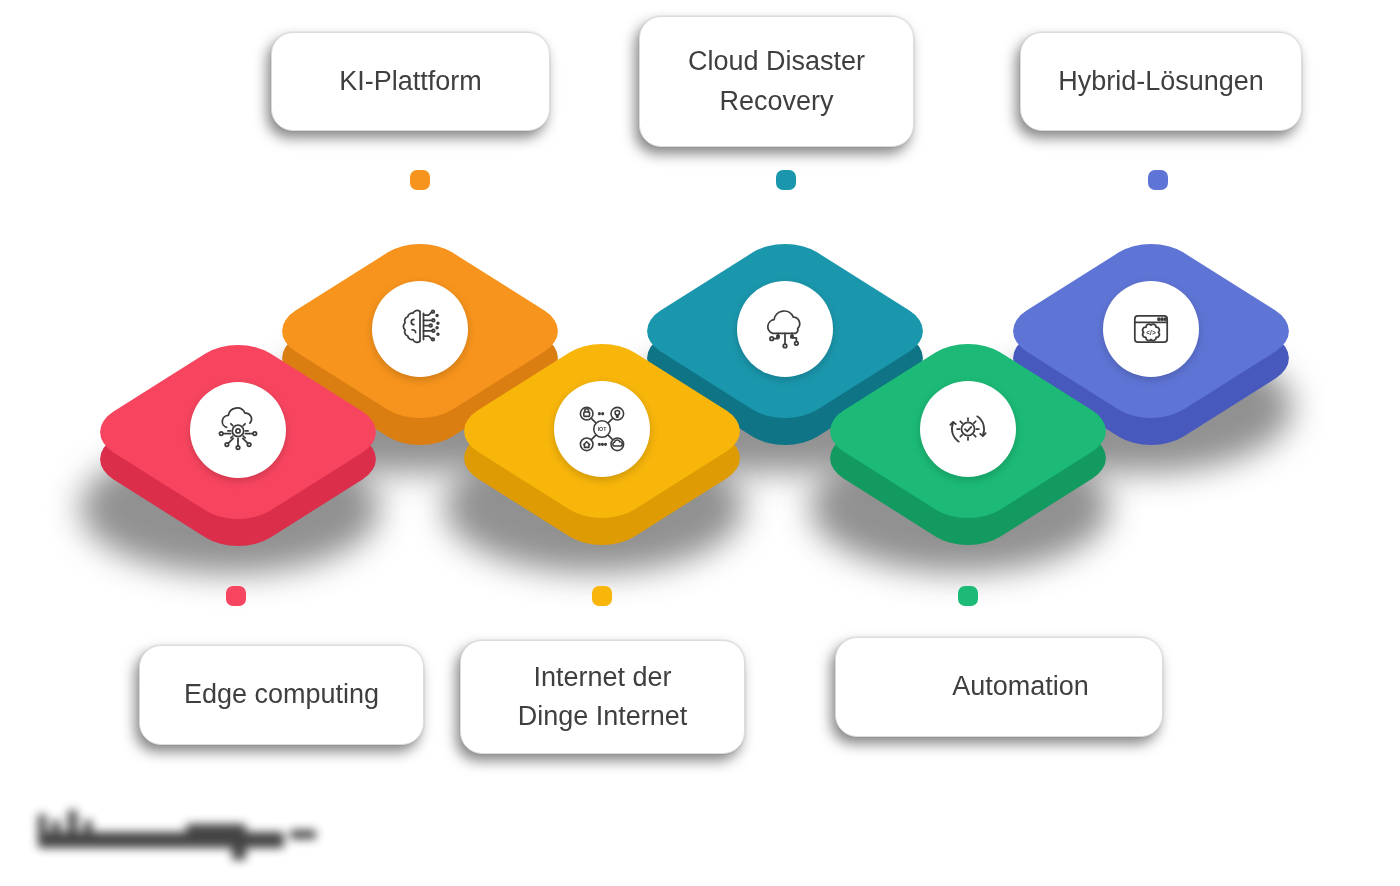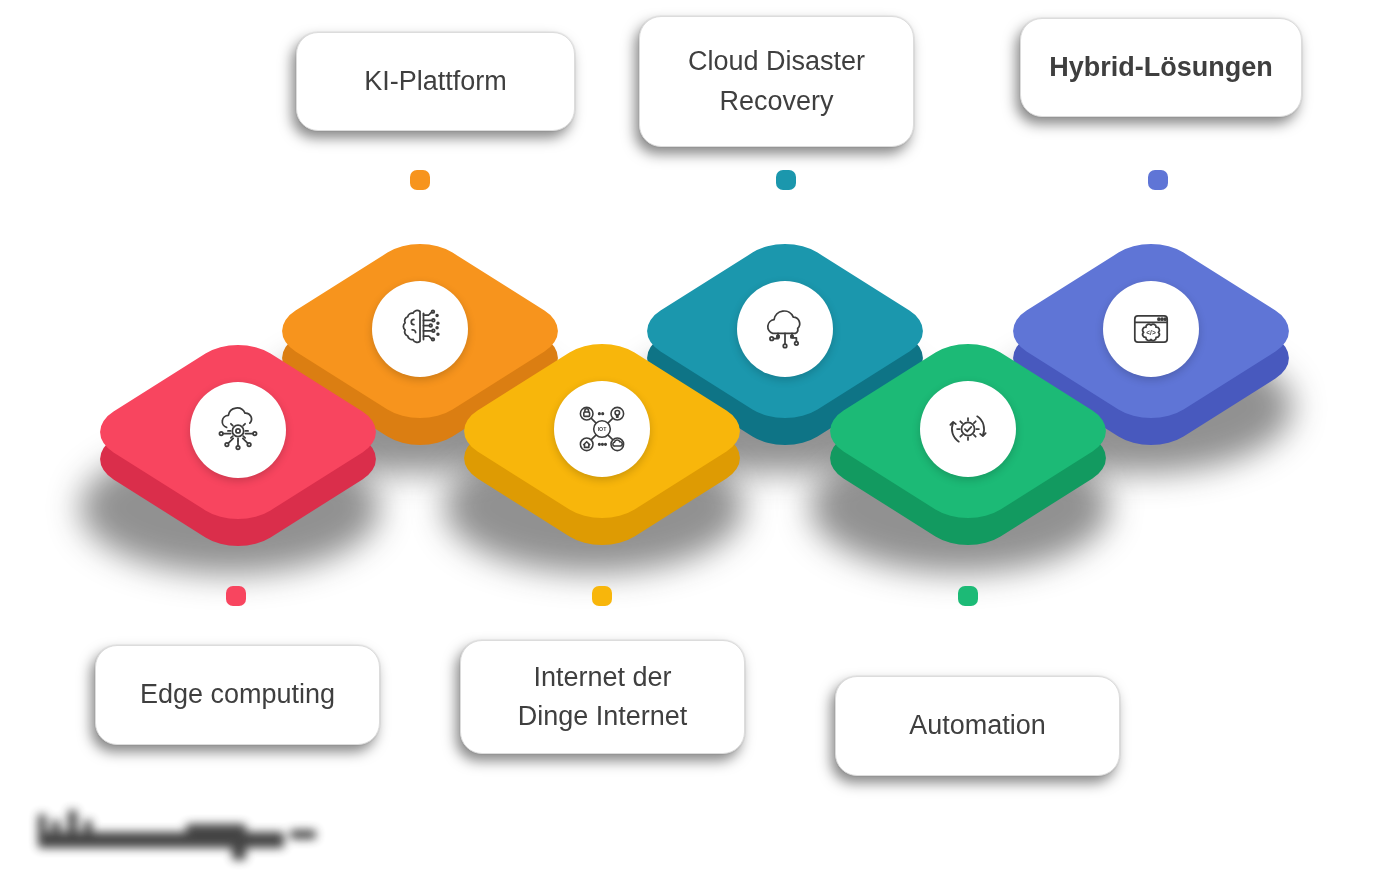--- a/index.html
+++ b/index.html
@@ -39,27 +39,27 @@
   .pos-i5{left:1151px;top:331px;}
   
   .card{
     position:absolute;background:#ffffff;border:1px solid #dcdcdc;
     border-radius:22px;z-index:30;
     box-shadow:-4px 7px 13px rgba(20,20,20,.5),0 0 0 1px rgba(40,40,40,.05);
     display:flex;align-items:center;justify-content:center;text-align:center;
     font-size:27px;line-height:1.45;color:#3F3F3F;
   }
   .pos-c0{left:95px;top:645px;width:283px;height:98px;}
-  .pos-c1{left:296px;top:32px;width:277px;height:97px;text-align:center;}
+  .pos-c1{left:271px;top:32px;width:277px;height:97px;text-align:center;}
   .pos-c2{left:460px;top:640px;width:283px;height:112px;}
   .pos-c2 span{display:inline-block;max-width:215px;}
   .pos-c3{left:639px;top:16px;width:273px;height:129px;}
   .pos-c3 span{display:inline-block;max-width:235px;}
-  .pos-c4{left:835px;top:676px;width:283px;height:98px;}
-  .pos-c5{left:1020px;top:18px;width:280px;height:97px;font-weight:bold;}
+  .pos-c4{left:835px;top:637px;width:283px;height:98px;padding-left:43px;}
+  .pos-c5{left:1020px;top:32px;width:280px;height:97px;}
   
   .dot{position:absolute;width:20px;height:20px;border-radius:7px;z-index:25;}
   .pos-d0{left:226px;top:586px;}
   .pos-d1{left:410px;top:170px;}
   .pos-d2{left:592px;top:586px;}
   .pos-d3{left:776px;top:170px;}
   .pos-d4{left:958px;top:586px;}
   .pos-d5{left:1148px;top:170px;}
   
   .wm{position:absolute;left:36px;top:804px;width:284px;height:62px;
@@ -218,21 +218,21 @@
 
 <div class="card pos-c1" style="color: rgb(63, 63, 63);">
   <span>KI-Plattform</span>
 </div>
 <div class="card pos-c3" style="color: rgb(63, 63, 63);">
   <span>Cloud Disaster Recovery</span>
 </div>
 <div class="card pos-c5" style="color: rgb(63, 63, 63);">
   <span>Hybrid-Lösungen</span>
 </div>
-<div class="card pos-c0" style="color: rgb(63, 63, 63);">
+<div class="card pos-c0" style="color: rgb(63, 63, 63); margin-left: 44px;">
   <span>Edge computing</span>
 </div>
 <div class="card pos-c2" style="color: rgb(63, 63, 63);">
   <span>Internet der Dinge Internet</span>
 </div>
 <div class="card pos-c4" style="color: rgb(63, 63, 63);">
   <span>Automation</span>
 </div>
 
 <div class="wm">

